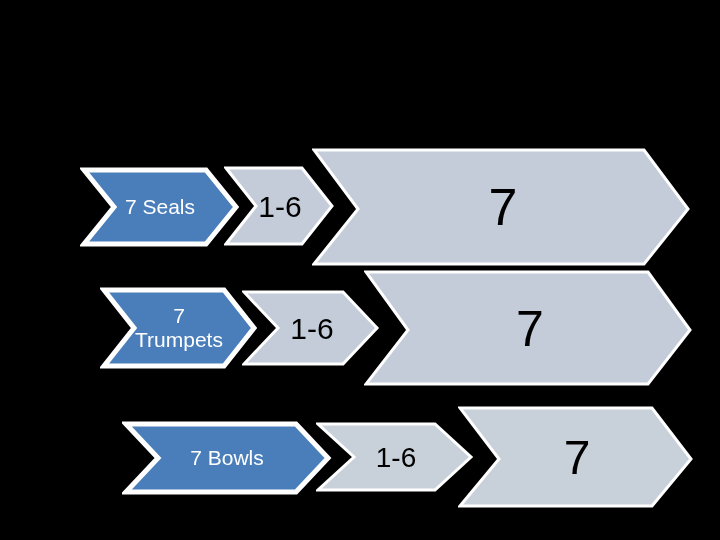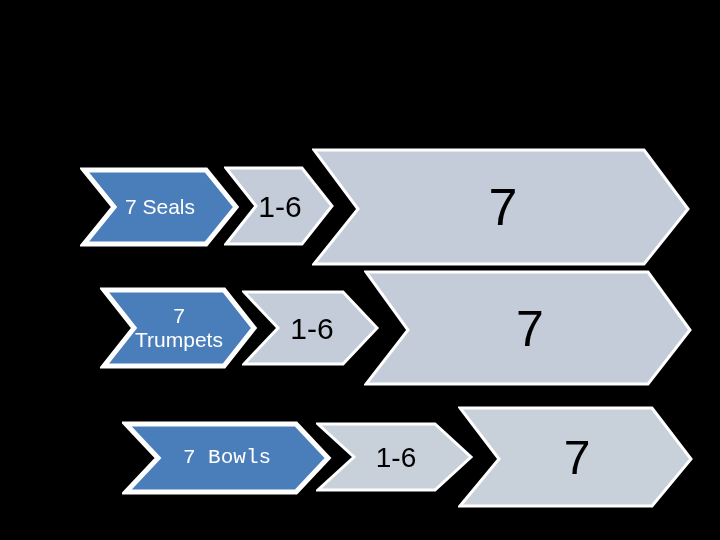--- a/index.html
+++ b/index.html
@@ -61,21 +61,21 @@
   #r1-seals   { left: 80px;  top: 166px; width: 160px; height: 82px;  }
   #r1-16      { left: 224px; top: 166px; width: 112px; height: 82px;  }
   #r1-7       { left: 312px; top: 148px; width: 382px; height: 118px; }
 
   
   #r2-trump   { left: 100px; top: 286px; width: 158px; height: 84px;  }
   #r2-16      { left: 242px; top: 290px; width: 140px; height: 78px;  }
   #r2-7       { left: 364px; top: 270px; width: 332px; height: 118px; }
 
   
-  #r3-bowls   { left: 122px; top: 420px; width: 210px; height: 76px; font-family: Liberation Mono, monospace;  }
+  #r3-bowls   { left: 122px; top: 420px; width: 210px; height: 76px;  }
   #r3-16      { left: 316px; top: 422px; width: 160px; height: 72px;  }
   #r3-7       { left: 458px; top: 406px; width: 238px; height: 104px; }
 
   
   .t-seals  { font-size: 21px; color: #FFFFFF; }
   .t-trump  { font-size: 21px; color: #FFFFFF; }
   .t-bowls  { font-size: 21px; color: #FFFFFF; }
   .t-16a    { font-size: 30px; color: #000000; }
   .t-16b    { font-size: 30px; color: #000000; }
   .t-16c    { font-size: 28px; color: #000000; }

